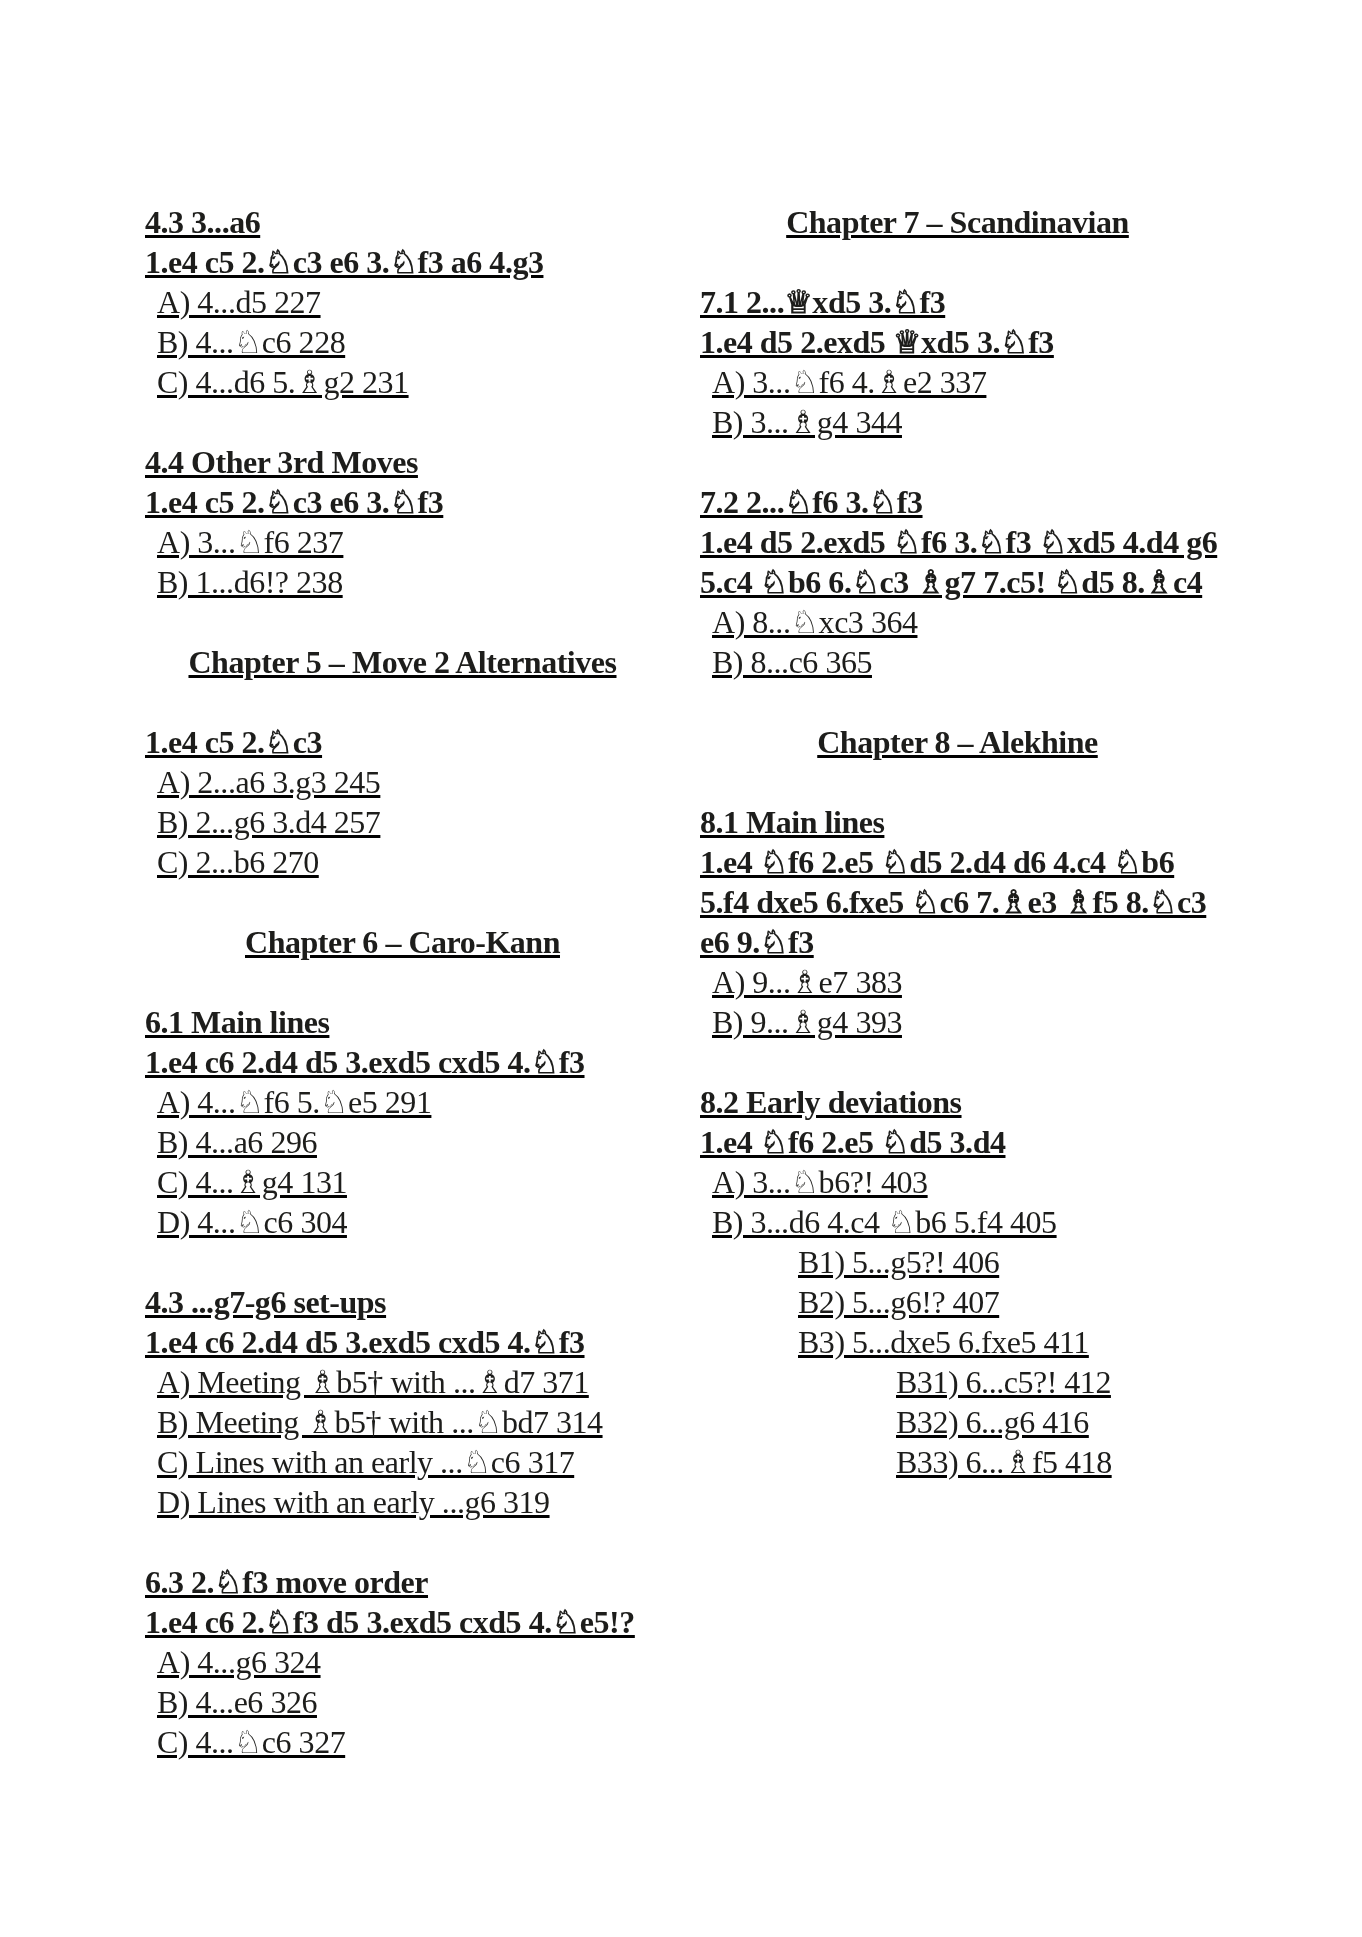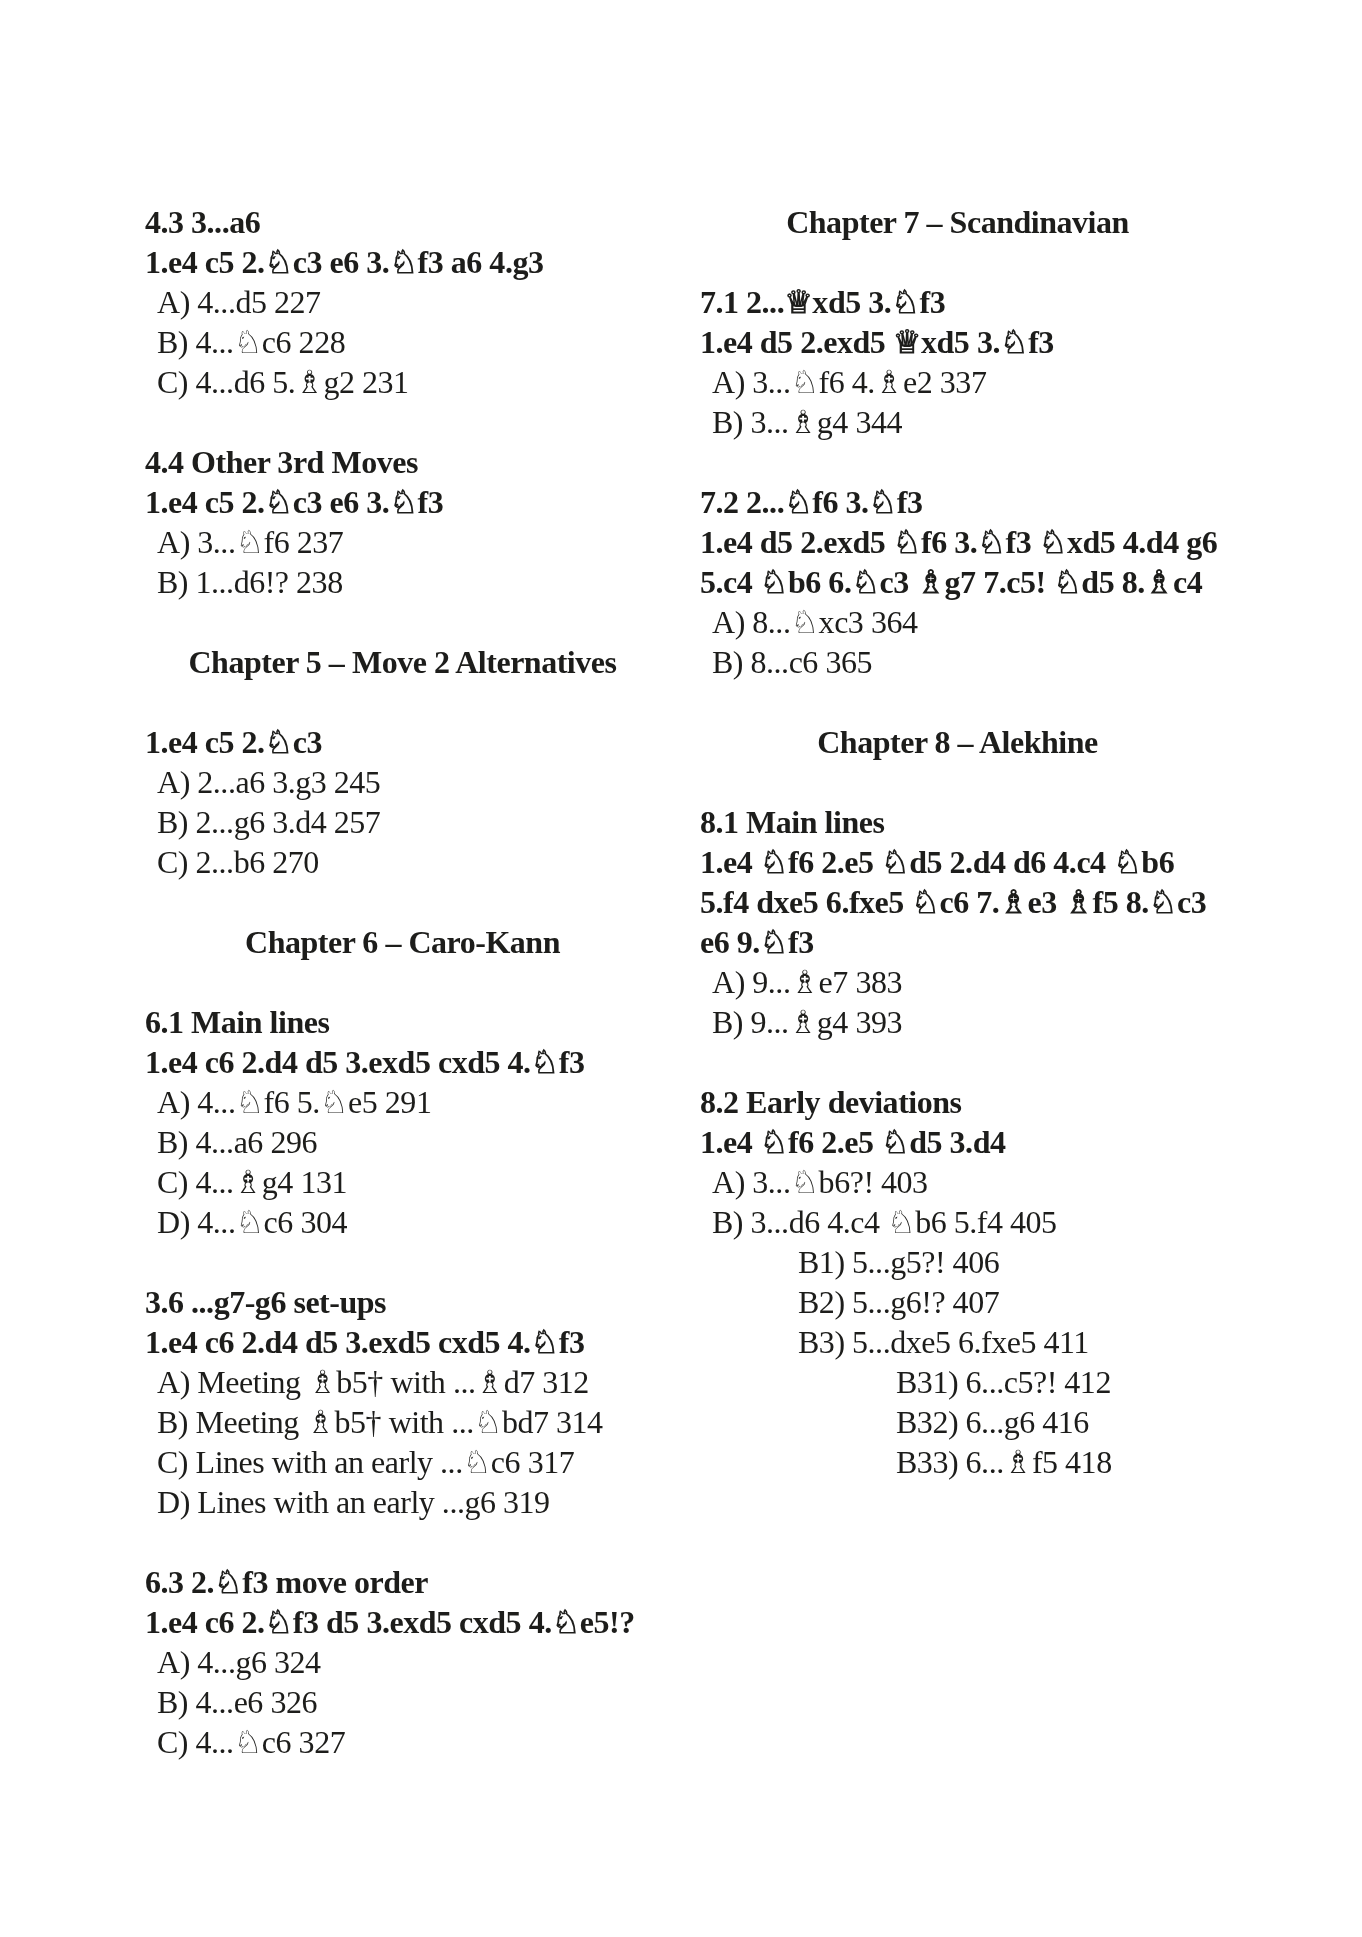--- a/index.html
+++ b/index.html
@@ -20,20 +20,21 @@
   }
   .column {
     position: absolute;
     top: 202px;
     width: 515px;
   }
   .column-left  { left: 145px; }
   .column-right { left: 700px; }
   .block {
     margin-bottom: 40px;
+    text-decoration: underline;
   }
   .line {
     font-size: 32px;
     line-height: 40px;
     white-space: nowrap;
     color: #1d1d1b;
     letter-spacing: -0.015em;
   }
   .chapter-heading {
     font-weight: bold;
@@ -79,23 +80,23 @@
       </div>
       <div class="block">
         <div class="line section-title">6.1 Main lines</div>
         <div class="line variation-moves">1.e4 c6 2.d4 d5 3.exd5 cxd5 4.♘f3</div>
         <div class="line toc-item indent-0">A) 4...♘f6 5.♘e5 291</div>
         <div class="line toc-item indent-0">B) 4...a6 296</div>
         <div class="line toc-item indent-0">C) 4...♗g4 131</div>
         <div class="line toc-item indent-0">D) 4...♘c6 304</div>
       </div>
       <div class="block">
-        <div class="line section-title">3.6 ...g7-g6 set-ups</div>
+        <div class="line section-title">4.3 ...g7-g6 set-ups</div>
         <div class="line variation-moves">1.e4 c6 2.d4 d5 3.exd5 cxd5 4.♘f3</div>
-        <div class="line toc-item indent-0">A) Meeting ♗b5† with ...♗d7 312</div>
+        <div class="line toc-item indent-0">A) Meeting ♗b5† with ...♗d7 371</div>
         <div class="line toc-item indent-0">B) Meeting ♗b5† with ...♘bd7 314</div>
         <div class="line toc-item indent-0">C) Lines with an early ...♘c6 317</div>
         <div class="line toc-item indent-0">D) Lines with an early ...g6 319</div>
       </div>
       <div class="block">
         <div class="line section-title">6.3 2.♘f3 move order</div>
         <div class="line variation-moves">1.e4 c6 2.♘f3 d5 3.exd5 cxd5 4.♘e5!?</div>
         <div class="line toc-item indent-0">A) 4...g6 324</div>
         <div class="line toc-item indent-0">B) 4...e6 326</div>
         <div class="line toc-item indent-0">C) 4...♘c6 327</div>

